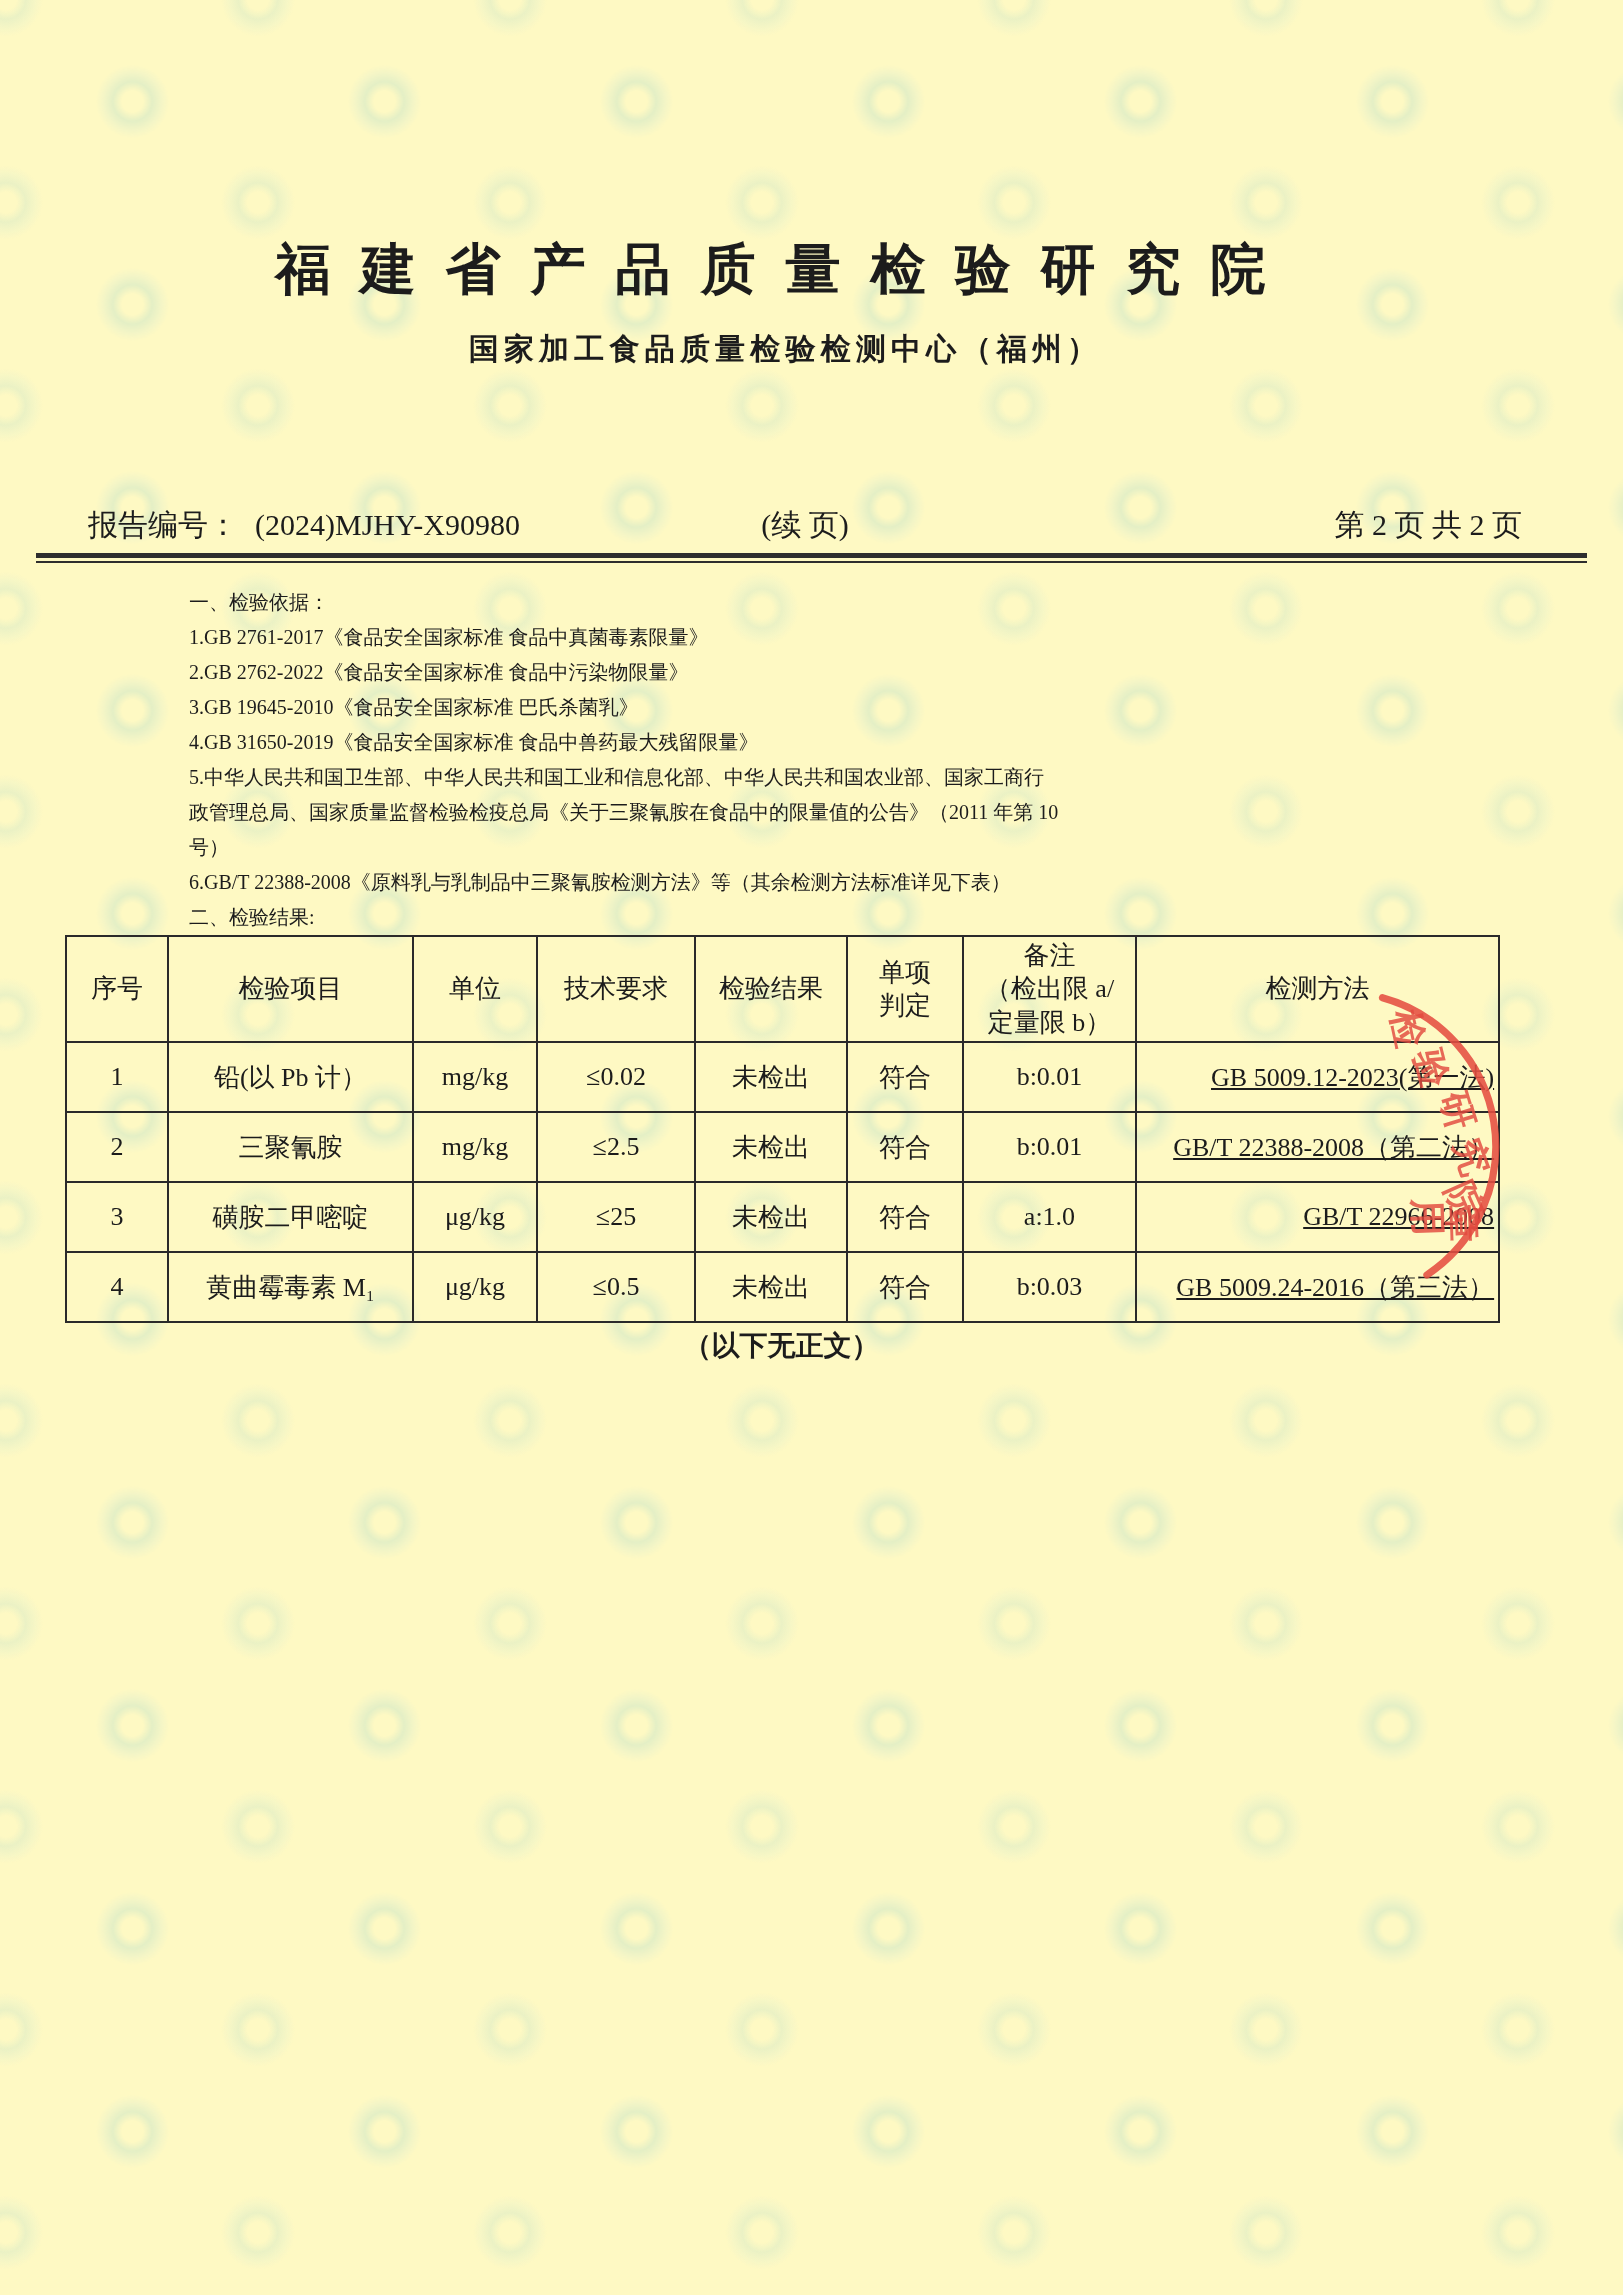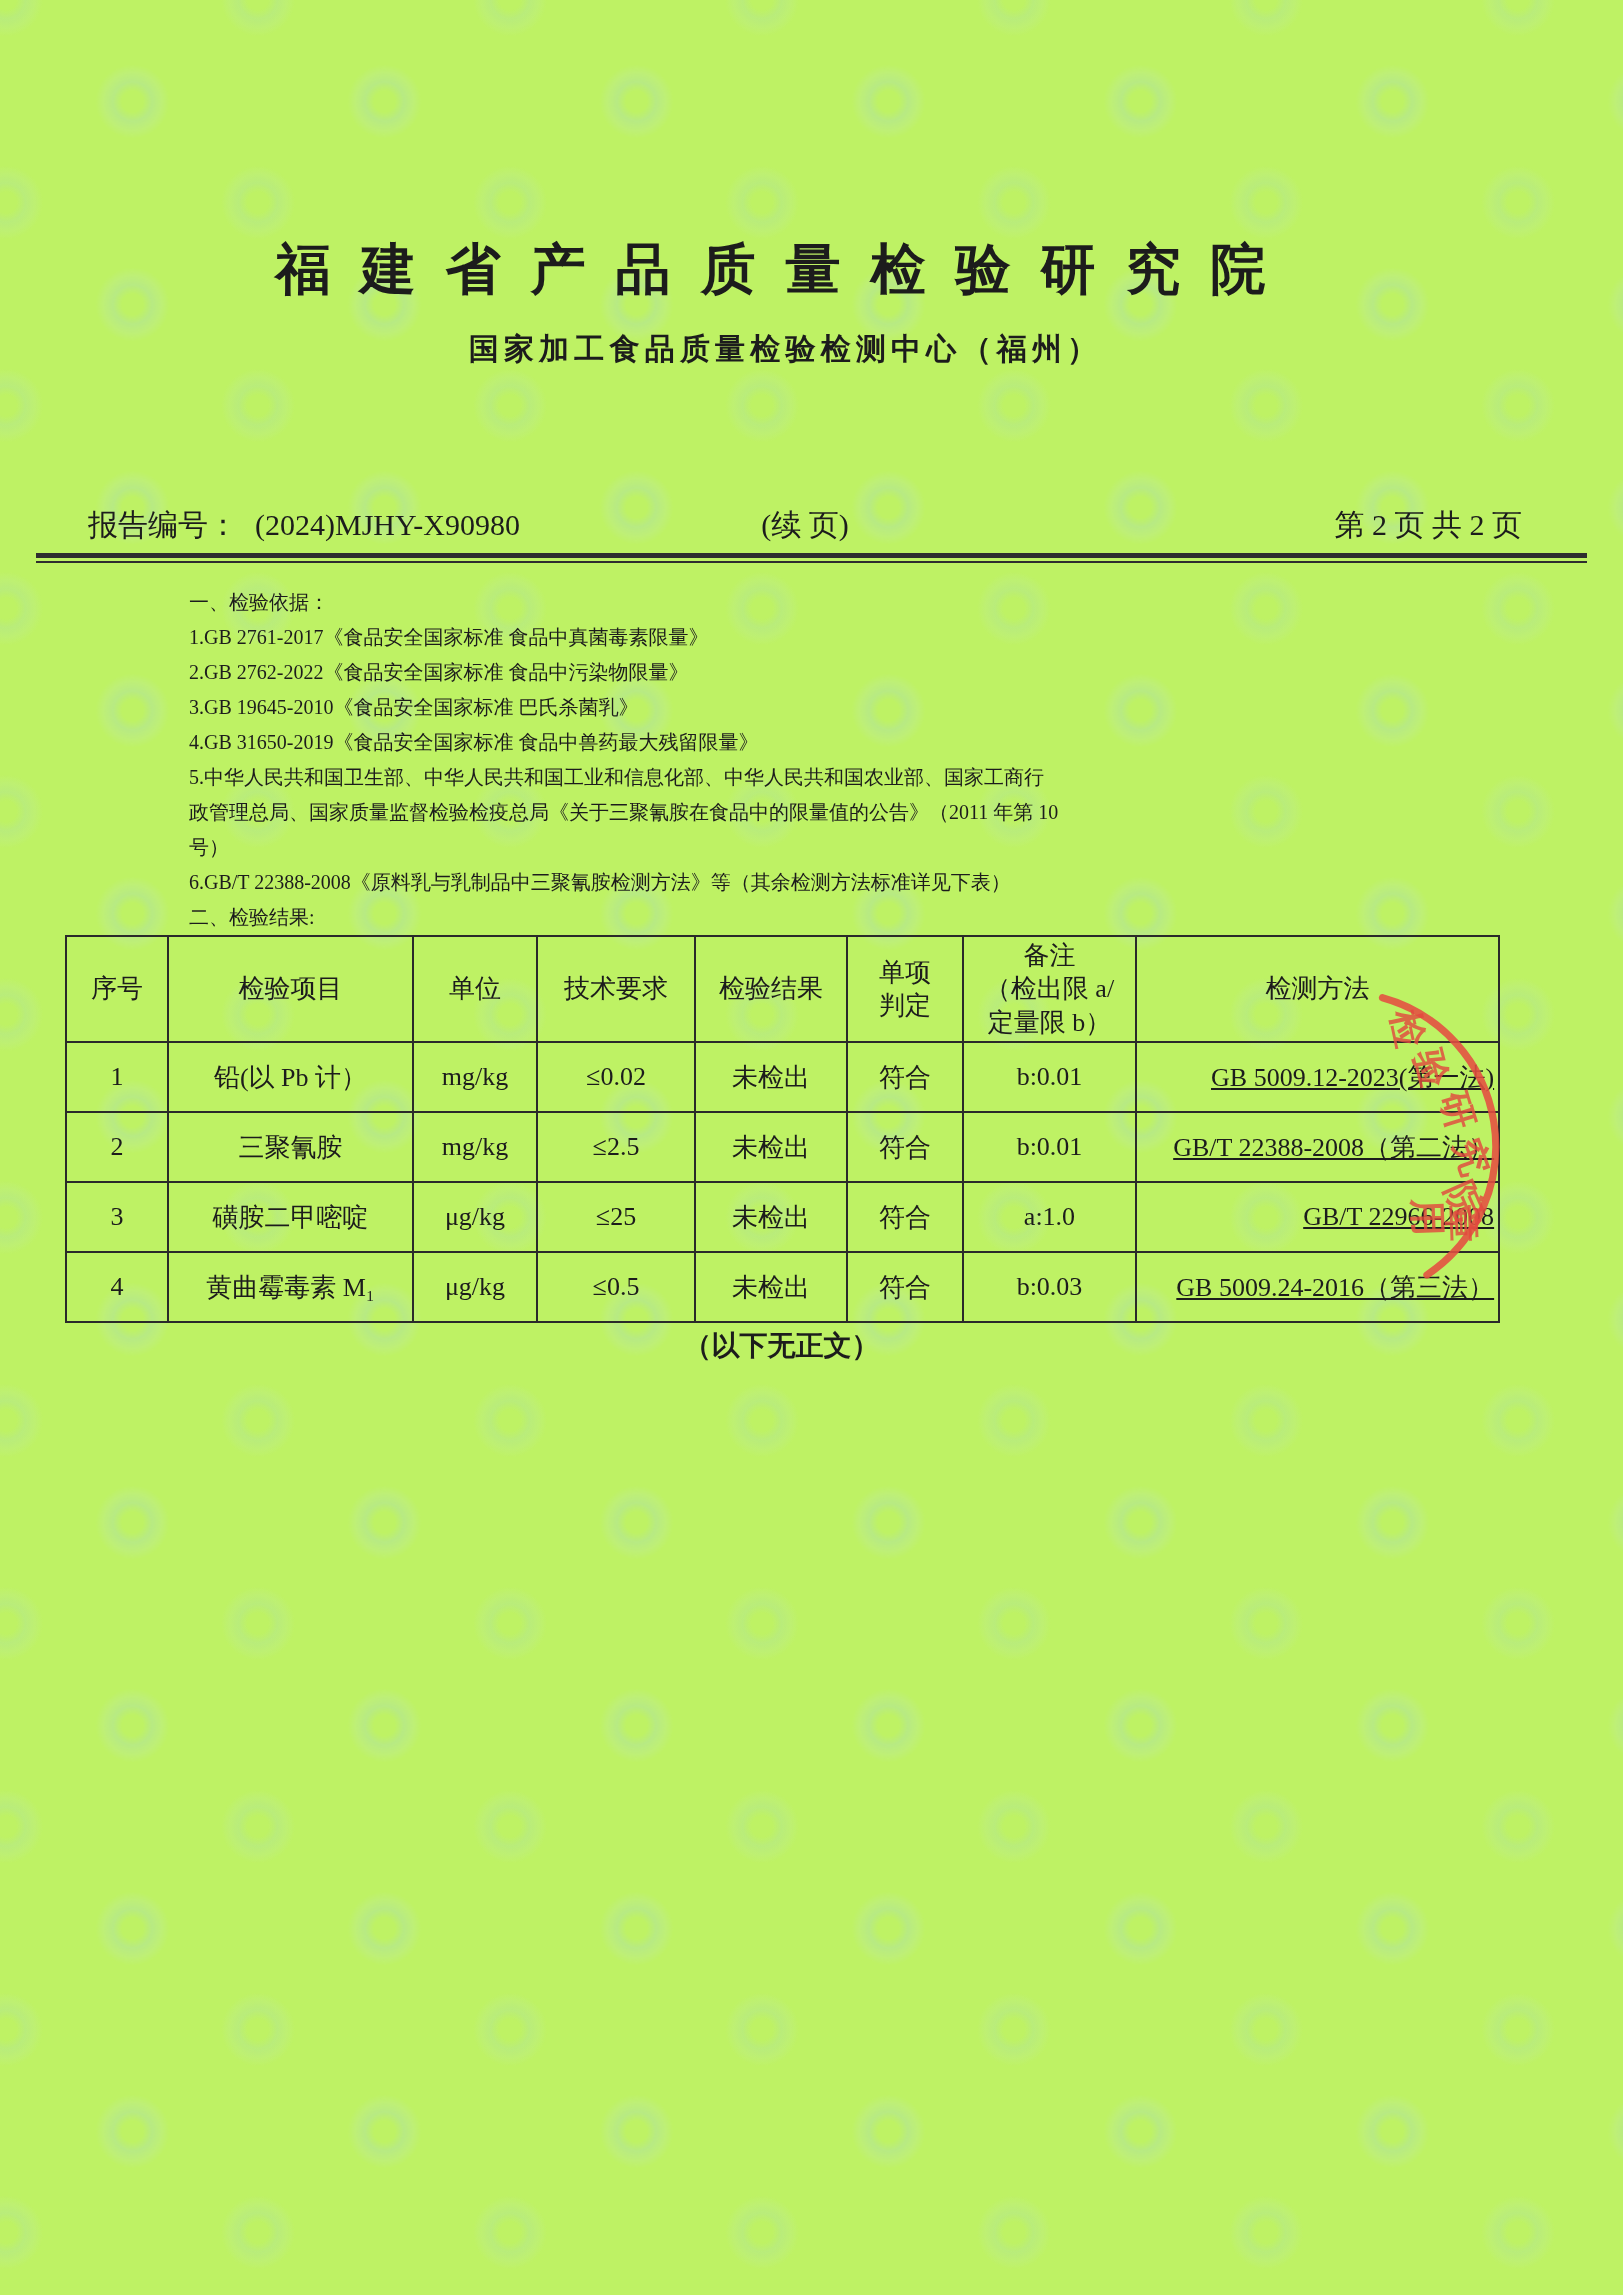--- a/index.html
+++ b/index.html
@@ -1,17 +1,17 @@
 <!DOCTYPE html>
 <html lang="zh" style="font-size:10.5px"><head>
 <meta charset="utf-8">
 <style>
   html,body{margin:0;padding:0;background:#ffffff;}
   .page{
-    position:relative;width:1623px;height:2295px;background:#bef264;overflow:hidden;
+    position:relative;width:1623px;height:2295px;background:#fef9c3;overflow:hidden;
     font-family:"Liberation Serif","DejaVu Serif",serif;color:#1c1c1c;
   }
   .watermarks{
     position:absolute;inset:0;pointer-events:none;
     background-image:
       radial-gradient(circle at 50% 50%, rgba(255,255,255,0) 10.5px, rgba(168,216,203,0.30) 19.6px, rgba(190,226,215,0.16) 29px, rgba(255,255,255,0) 37px),
       radial-gradient(circle at 50% 50%, rgba(255,255,255,0) 10.5px, rgba(168,216,203,0.22) 19.6px, rgba(190,226,215,0.12) 29px, rgba(255,255,255,0) 37px);
     background-size:252px 203px,252px 203px;
     background-position:6.5px 0,132px 101px;
   }

